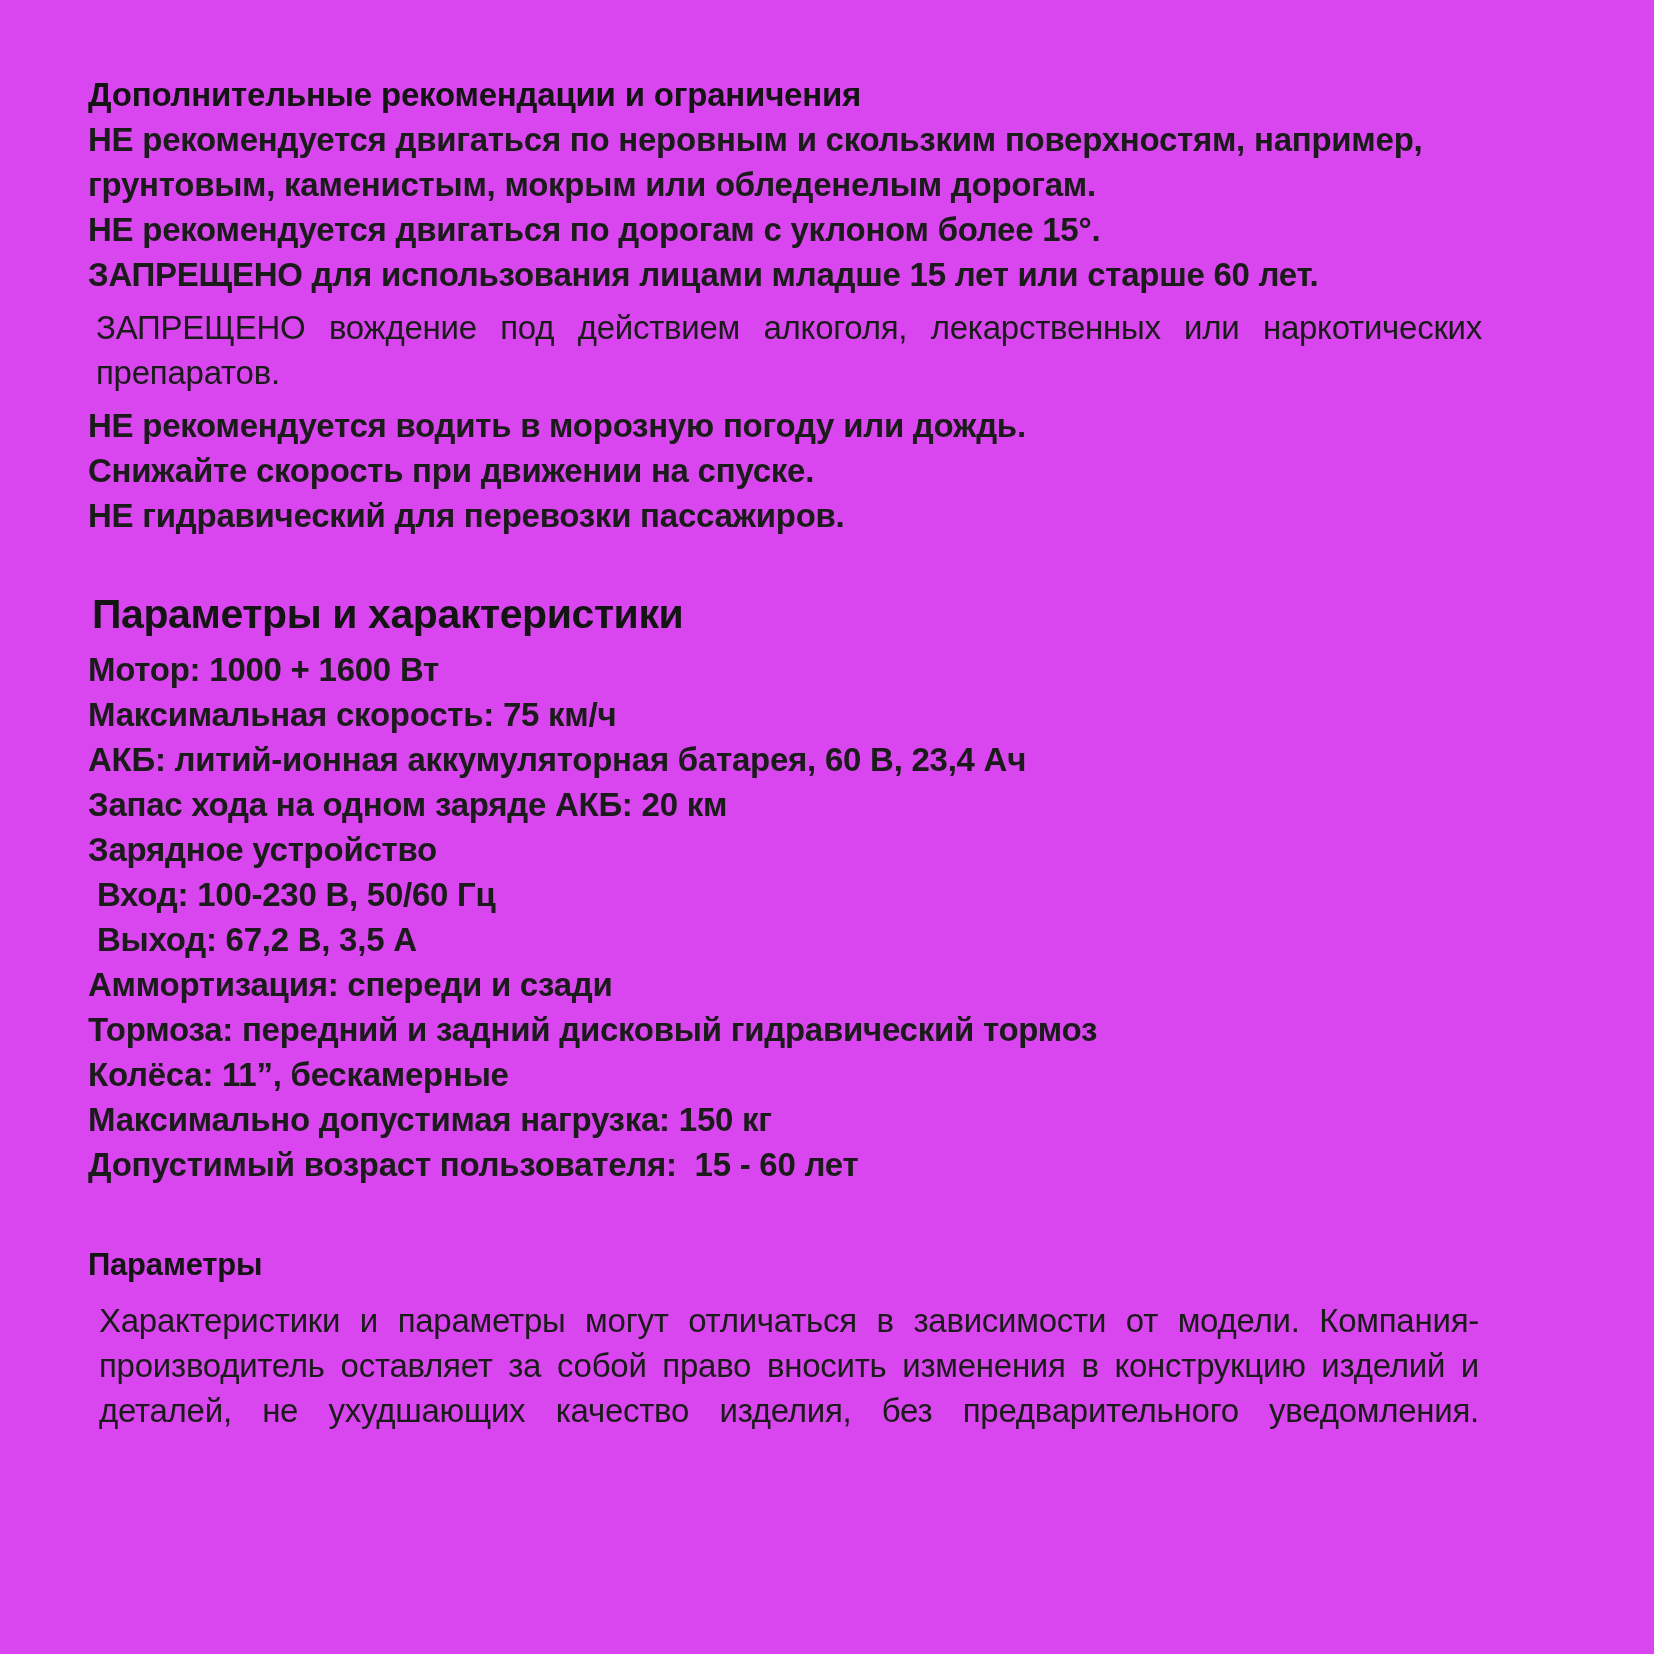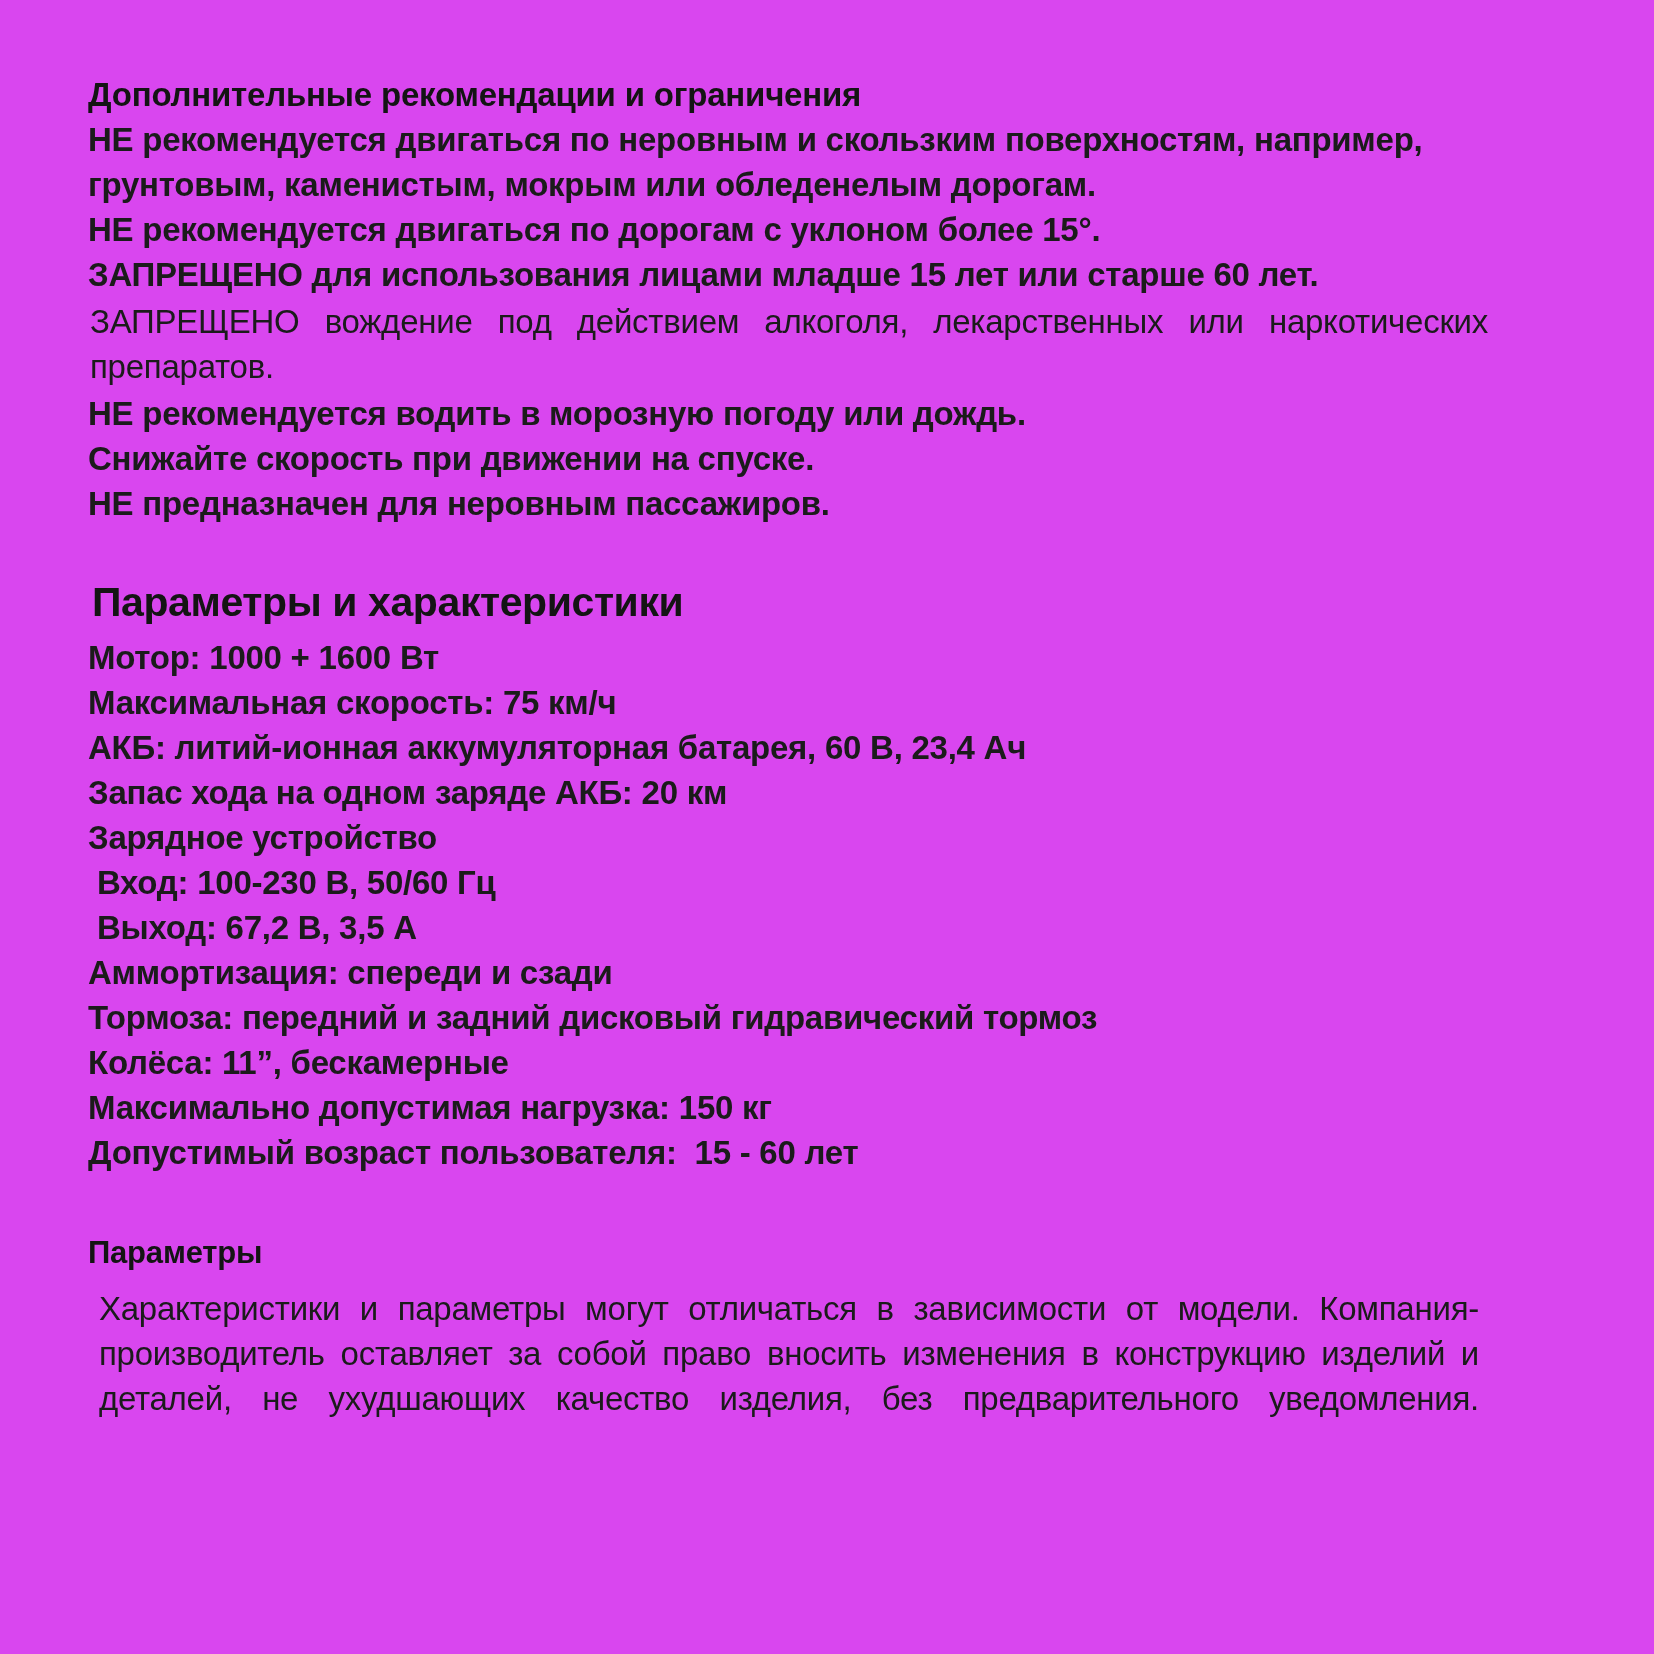--- a/index.html
+++ b/index.html
@@ -68,21 +68,21 @@
     margin: 11px;
     text-align: justify;
     text-align-last: justify;
     color: #1b1b1b;
   }
   .para-justify-last-left {
     font-size: 33px;
     font-weight: normal;
     line-height: 45px;
     letter-spacing: -0.25px;
-    margin: 2px;
+    margin: 8px;
     text-align: justify;
     text-align-last: left;
     color: #1b1b1b;
   }
 
   
   .gap-before-specs { height: 44px; }
   .gap-before-note  { height: 55px; }
 </style>
 </head>
@@ -99,21 +99,21 @@
       <p class="line">НЕ рекомендуется двигаться по дорогам с уклоном более 15°.</p>
 
       <p class="line">ЗАПРЕЩЕНО для использования лицами младше 15 лет или старше 60 лет.</p>
 
       <p class="para-justify-last-left">ЗАПРЕЩЕНО вождение под действием алкоголя, лекарственных или наркотических препаратов.</p>
 
       <p class="line">НЕ рекомендуется водить в морозную погоду или дождь.</p>
 
       <p class="line">Снижайте скорость при движении на спуске.</p>
 
-      <p class="line">НЕ предназначен для неровным пассажиров.</p>
+      <p class="line">НЕ гидравический для перевозки пассажиров.</p>
     </section>
 
     <div class="gap-before-specs"></div>
 
     <section>
       <h2 class="h-specs">Параметры и характеристики</h2>
 
       <p class="line">Мотор: 1000 + 1600 Вт</p>
       <p class="line">Максимальная скорость: 75 км/ч</p>
       <p class="line">АКБ: литий-ионная аккумуляторная батарея, 60 В, 23,4 Ач</p>

